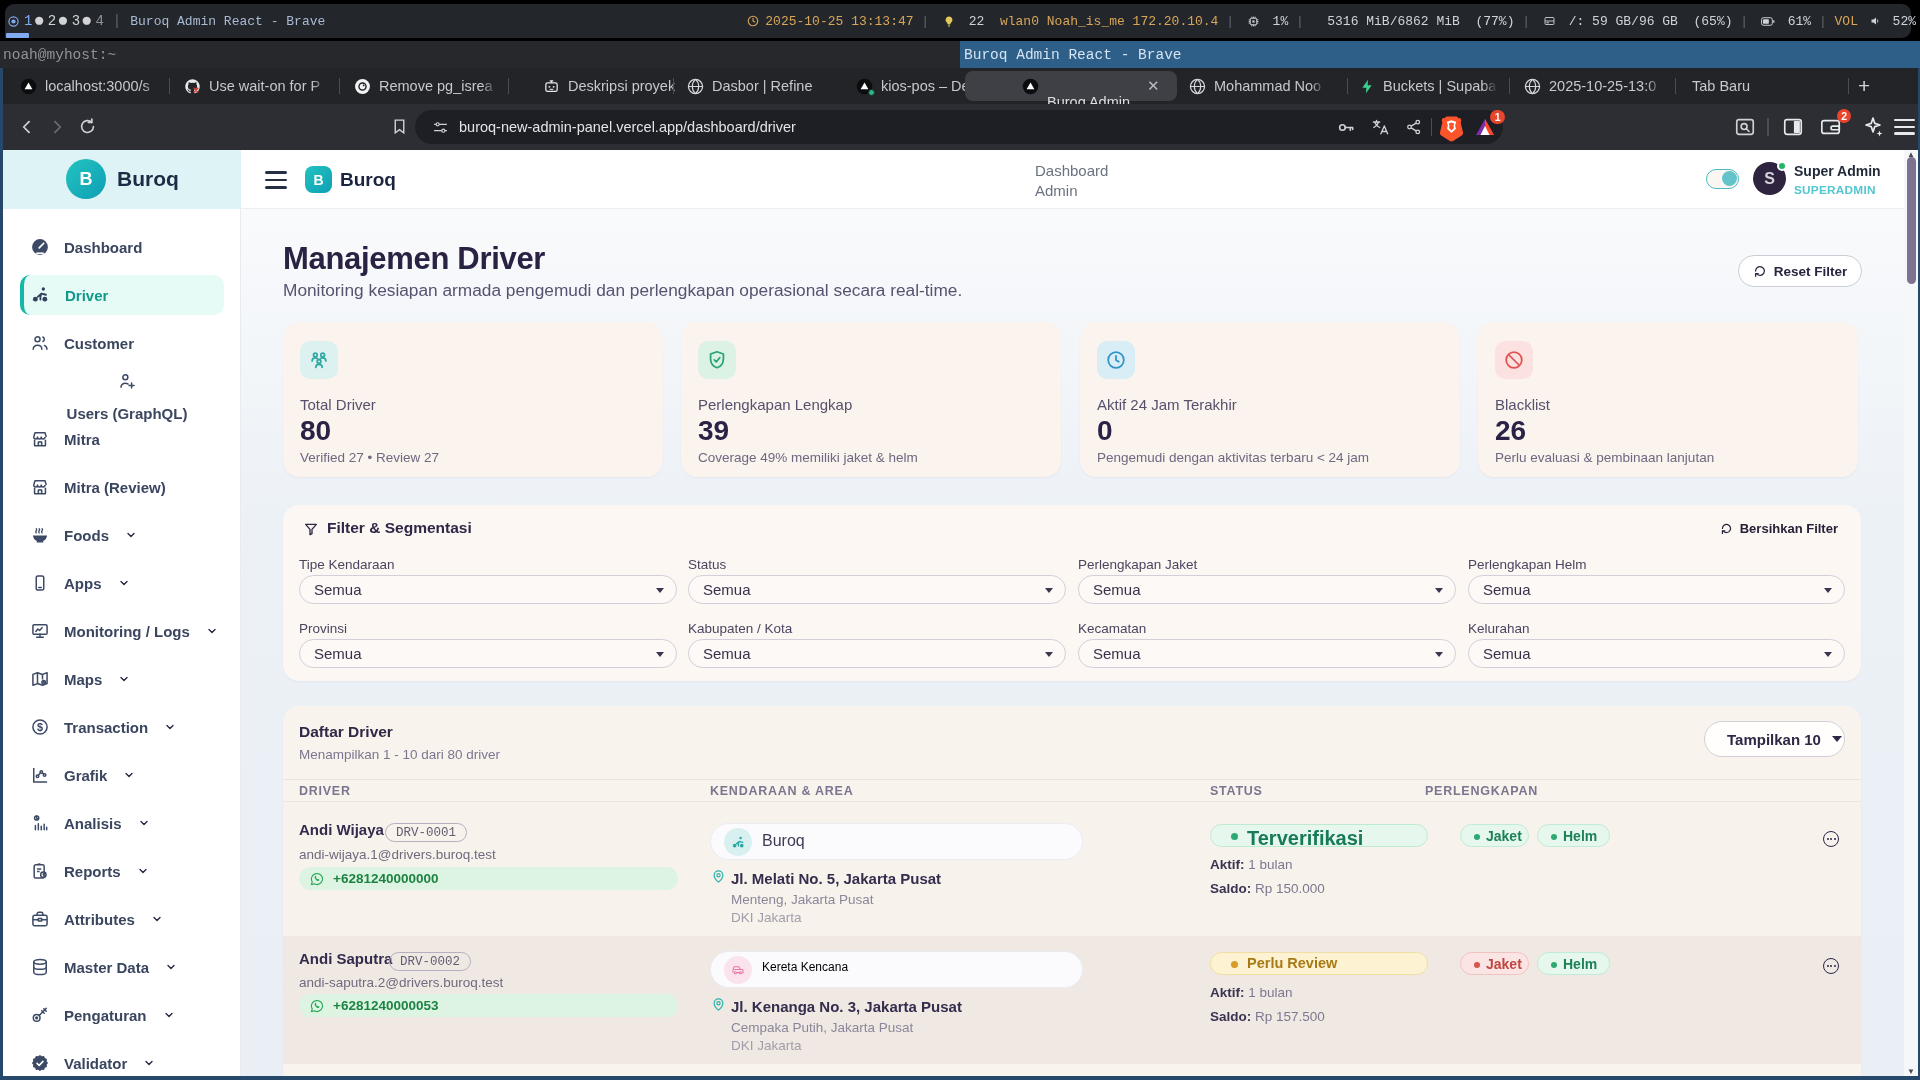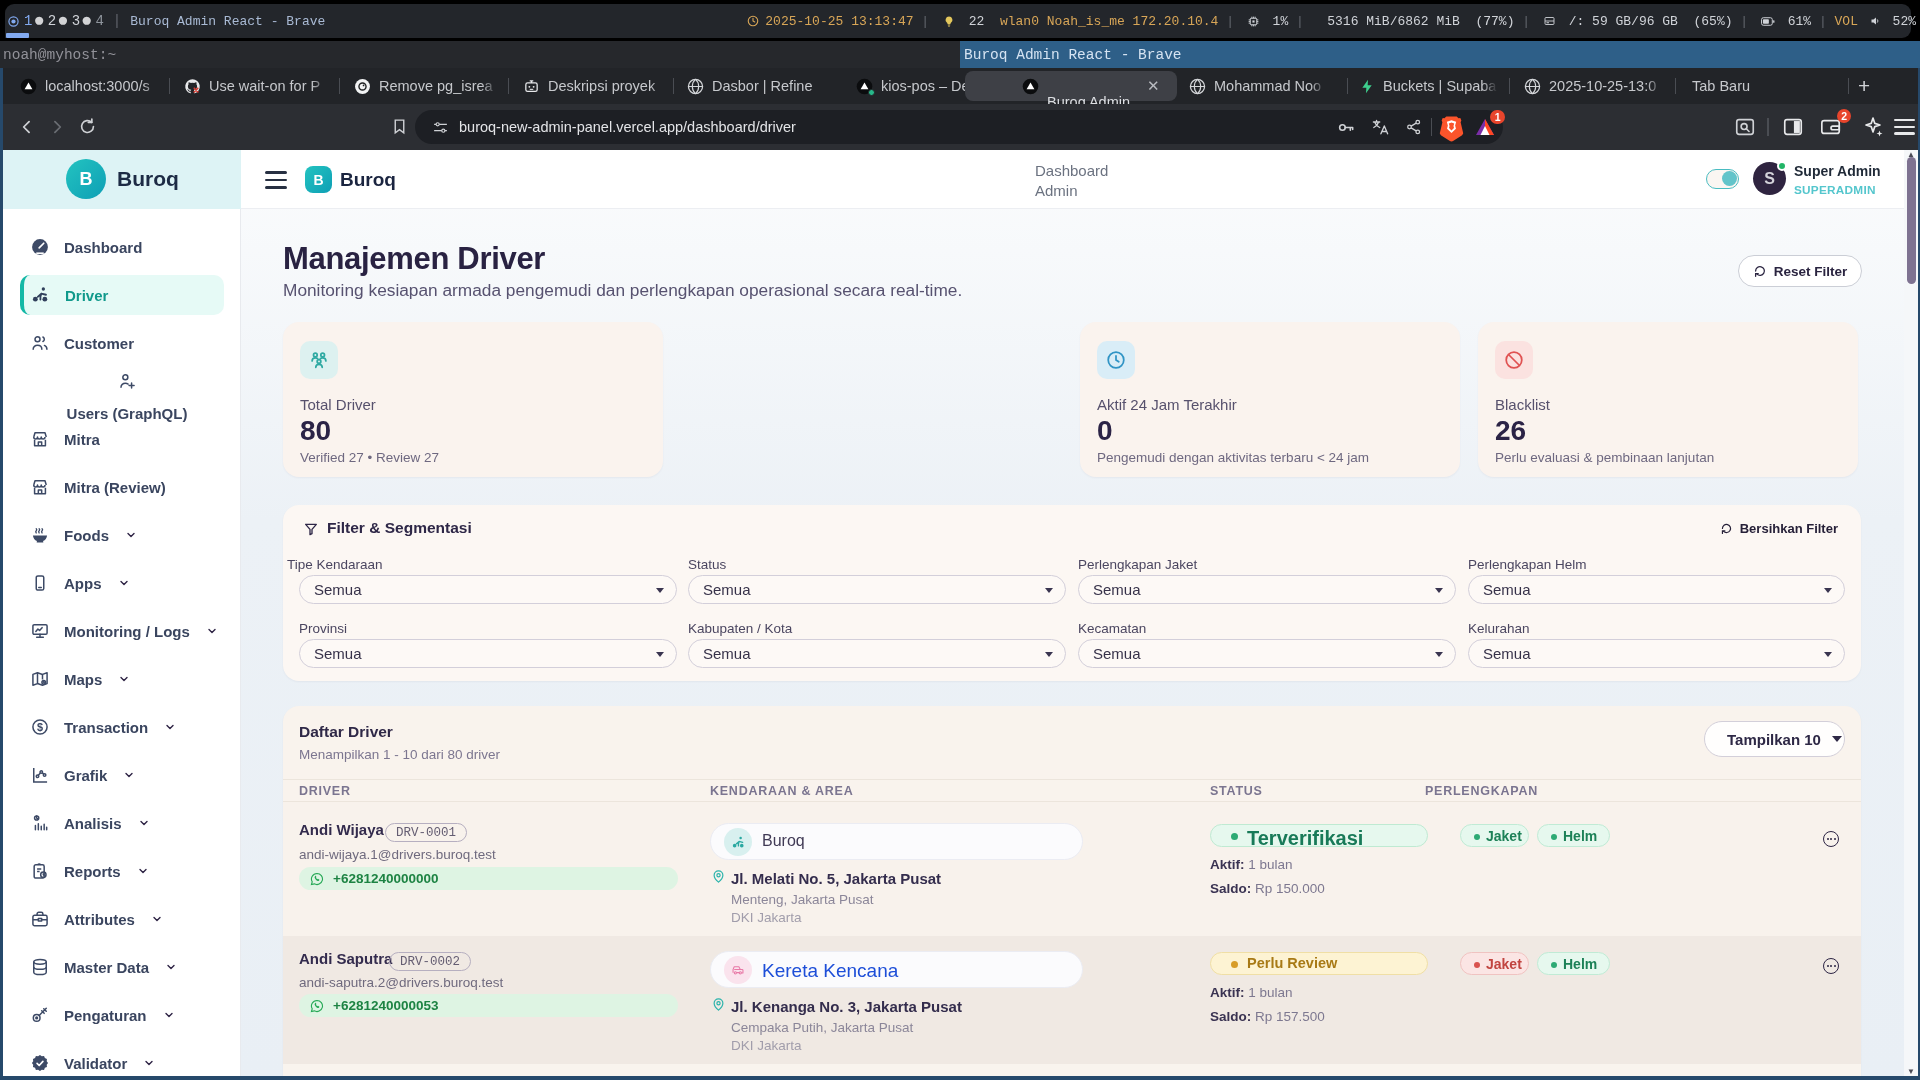--- a/index.html
+++ b/index.html
@@ -129,21 +129,21 @@
     <div class="tabsep" style="left:336px;"></div>
     <div class="tab" style="left:351px; width:145px;">
         <svg width="17" height="17" viewBox="0 0 24 24">
           <circle cx="12" cy="12" r="10.5" fill="#f2f3f4"></circle>
           <circle cx="12" cy="12" r="5" fill="none" stroke="#1e2022" stroke-width="2"></circle>
           <circle cx="13.5" cy="10.5" r="1.2" fill="#1e2022"></circle>
         </svg>
         <span>Remove pg_isrea</span>
       </div>
     <div class="tabsep" style="left:505px;"></div>
-    <div class="tab" style="left:520px; width:145px;">
+    <div class="tab" style="left:540px; width:145px;">
         <svg width="17" height="17" viewBox="0 0 24 24">
           <rect x="4" y="7" width="16" height="12" rx="2.5" fill="none" stroke="#e8e9eb" stroke-width="1.8"></rect>
           <path d="M12 7V4M9.5 4h5" stroke="#e8e9eb" stroke-width="1.8"></path>
           <circle cx="9" cy="12.5" r="1.3" fill="#e8e9eb"></circle>
           <circle cx="15" cy="12.5" r="1.3" fill="#e8e9eb"></circle>
           <path d="M9.5 16h5" stroke="#e8e9eb" stroke-width="1.5"></path>
         </svg>
         <span>Deskripsi proyek</span>
       </div>
     <div class="tabsep" style="left:670px;"></div>
@@ -512,20 +512,31 @@
               <circle cx="16" cy="6.5" r="2"></circle>
               <path d="M4.5 13c0-2 1.5-3.3 3.5-3.3 1 0 1.9.3 2.5.9M19.5 13c0-2-1.5-3.3-3.5-3.3-1 0-1.9.3-2.5.9"></path>
               <circle cx="12" cy="13.5" r="2"></circle>
               <path d="M8.5 20c0-2 1.5-3.3 3.5-3.3s3.5 1.3 3.5 3.3"></path>
             </svg>
           </div>
         <div style="position:absolute; left:17px; top:74px; font-size:15px; color:#57516d;">Total Driver</div>
         <div style="position:absolute; left:17px; top:93px; font-size:28px; font-weight:bold; color:#2b2346;">80</div>
         <div style="position:absolute; left:17px; top:128px; font-size:13.5px; color:#6e6880;">Verified 27 • Review 27</div>
       </div>
+      <div class="card" style="left:440px; top:113px; width:380px; height:155px;">
+        <div style="position:absolute; left:17px; top:19px; width:38px; height:38px; border-radius:10px; background:#dcf2e5; display:flex; align-items:center; justify-content:center;">
+            <svg width="22" height="22" viewBox="0 0 24 24" fill="none" stroke="#27a472" stroke-width="1.9" stroke-linecap="round" stroke-linejoin="round">
+              <path d="M12 3l7 2.5v5c0 4.5-3 8.5-7 10-4-1.5-7-5.5-7-10v-5z"></path>
+              <path d="M9 11.8l2.2 2.2 3.8-4.5"></path>
+            </svg>
+          </div>
+        <div style="position:absolute; left:17px; top:74px; font-size:15px; color:#57516d;">Perlengkapan Lengkap</div>
+        <div style="position:absolute; left:17px; top:93px; font-size:28px; font-weight:bold; color:#2b2346;">39</div>
+        <div style="position:absolute; left:17px; top:128px; font-size:13.5px; color:#6e6880;">Coverage 49% memiliki jaket &amp; helm</div>
+      </div>
       <div class="card" style="left:839px; top:113px; width:380px; height:155px;">
         <div style="position:absolute; left:17px; top:19px; width:38px; height:38px; border-radius:10px; background:#d9edf7; display:flex; align-items:center; justify-content:center;">
             <svg width="22" height="22" viewBox="0 0 24 24" fill="none" stroke="#3094c5" stroke-width="1.9" stroke-linecap="round">
               <circle cx="12" cy="12" r="8.5"></circle>
               <path d="M12 7.5V12l3 2"></path>
             </svg>
           </div>
         <div style="position:absolute; left:17px; top:74px; font-size:15px; color:#57516d;">Aktif 24 Jam Terakhir</div>
         <div style="position:absolute; left:17px; top:93px; font-size:28px; font-weight:bold; color:#2b2346;">0</div>
         <div style="position:absolute; left:17px; top:128px; font-size:13.5px; color:#6e6880;">Pengemudi dengan aktivitas terbaru &lt; 24 jam</div>
@@ -547,21 +558,21 @@
             <path d="M4 5h16l-6.5 7.5V19l-3 1.5v-8z" stroke-linejoin="round"></path>
           </svg>
         <div style="position:absolute; left:44px; top:14px; font-size:15.5px; font-weight:bold; color:#2e2747;">Filter &amp; Segmentasi</div>
         <div style="position:absolute; right:23px; top:16px; display:flex; align-items:center; gap:7px; font-size:13px; font-weight:bold; color:#262038;">
             <svg width="13" height="13" viewBox="0 0 24 24" fill="none" stroke="#262038" stroke-width="2.2" stroke-linecap="round">
               <path d="M4.5 12a7.5 7.5 0 1 1 2.2 5.3"></path>
               <path d="M4.5 21v-4.5H9"></path>
             </svg>
             <span>Bersihkan Filter</span>
           </div>
-        <div class="sellabel" style="left:4px; top:52px;">Tipe Kendaraan</div>
+        <div class="sellabel" style="left:16px; top:52px;">Tipe Kendaraan</div>
         <div class="sellabel" style="left:405px; top:52px;">Status</div>
         <div class="sellabel" style="left:795px; top:52px;">Perlengkapan Jaket</div>
         <div class="sellabel" style="left:1185px; top:52px;">Perlengkapan Helm</div>
         <div class="selbox" style="left:16px; top:70px; width:378px;">Semua<div class="caret"></div></div>
         <div class="selbox" style="left:405px; top:70px; width:378px;">Semua<div class="caret"></div></div>
         <div class="selbox" style="left:795px; top:70px; width:378px;">Semua<div class="caret"></div></div>
         <div class="selbox" style="left:1185px; top:70px; width:377px;">Semua<div class="caret"></div></div>
         <div class="sellabel" style="left:16px; top:116px;">Provinsi</div>
         <div class="sellabel" style="left:405px; top:116px;">Kabupaten / Kota</div>
         <div class="sellabel" style="left:795px; top:116px;">Kecamatan</div>
@@ -654,21 +665,21 @@
             </div>
           <div style="position:absolute; left:427px; top:245px; width:373px; height:37px; background:#fbfbfd; border:1px solid #ebecf3; border-radius:18.5px;">
               <div style="position:absolute; left:13px; top:4px; width:28px; height:28px; border-radius:50%; background:#fae3ed; display:flex; align-items:center; justify-content:center;">
                 <svg width="16" height="14" viewBox="0 0 24 24" fill="none" stroke="#e878a6" stroke-width="1.8" stroke-linejoin="round">
                   <path d="M3.5 16.5V11l2-4.5h8l2.5 4.5h3a1.5 1.5 0 0 1 1.5 1.5v4.5h-2.2"></path>
                   <circle cx="7.5" cy="16.8" r="1.9"></circle>
                   <circle cx="16" cy="16.8" r="1.9"></circle>
                   <path d="M9.5 16.5h4.3M5.5 11h10"></path>
                 </svg>
               </div>
-              <span style="position:absolute; left:51px; top:8px; font-size:19px; color:#1d4ed8;">Kereta Kencana</span>
+              <span style="position:absolute; left:51px; top:8px; font-size:12px; color:#000000;">Kereta Kencana</span>
             </div>
           <svg width="15" height="17" viewBox="0 0 24 24" style="position:absolute; left:428px; top:290px;" fill="none" stroke="#2ab3ab" stroke-width="1.9">
               <path d="M12 21s-7-5.5-7-11a7 7 0 0 1 14 0c0 5.5-7 11-7 11z"></path>
               <circle cx="12" cy="10" r="2.6"></circle>
             </svg>
           <div style="position:absolute; left:448px; top:292px; font-size:15px; font-weight:bold; color:#342d4d;">Jl. Kenanga No. 3, Jakarta Pusat</div>
           <div style="position:absolute; left:448px; top:314px; font-size:13.5px; color:#8b8699;">Cempaka Putih, Jakarta Pusat</div>
           <div style="position:absolute; left:448px; top:332px; font-size:13.5px; color:#a19dab;">DKI Jakarta</div>
           <div style="position:absolute; left:927px; top:246px; width:218px; height:23px; background:#fdf3d3; border:1px solid #f0dfa5; border-radius:12px;">
               <div class="dot" style="position:absolute; left:20px; top:8px; background:#d79c28;"></div>

